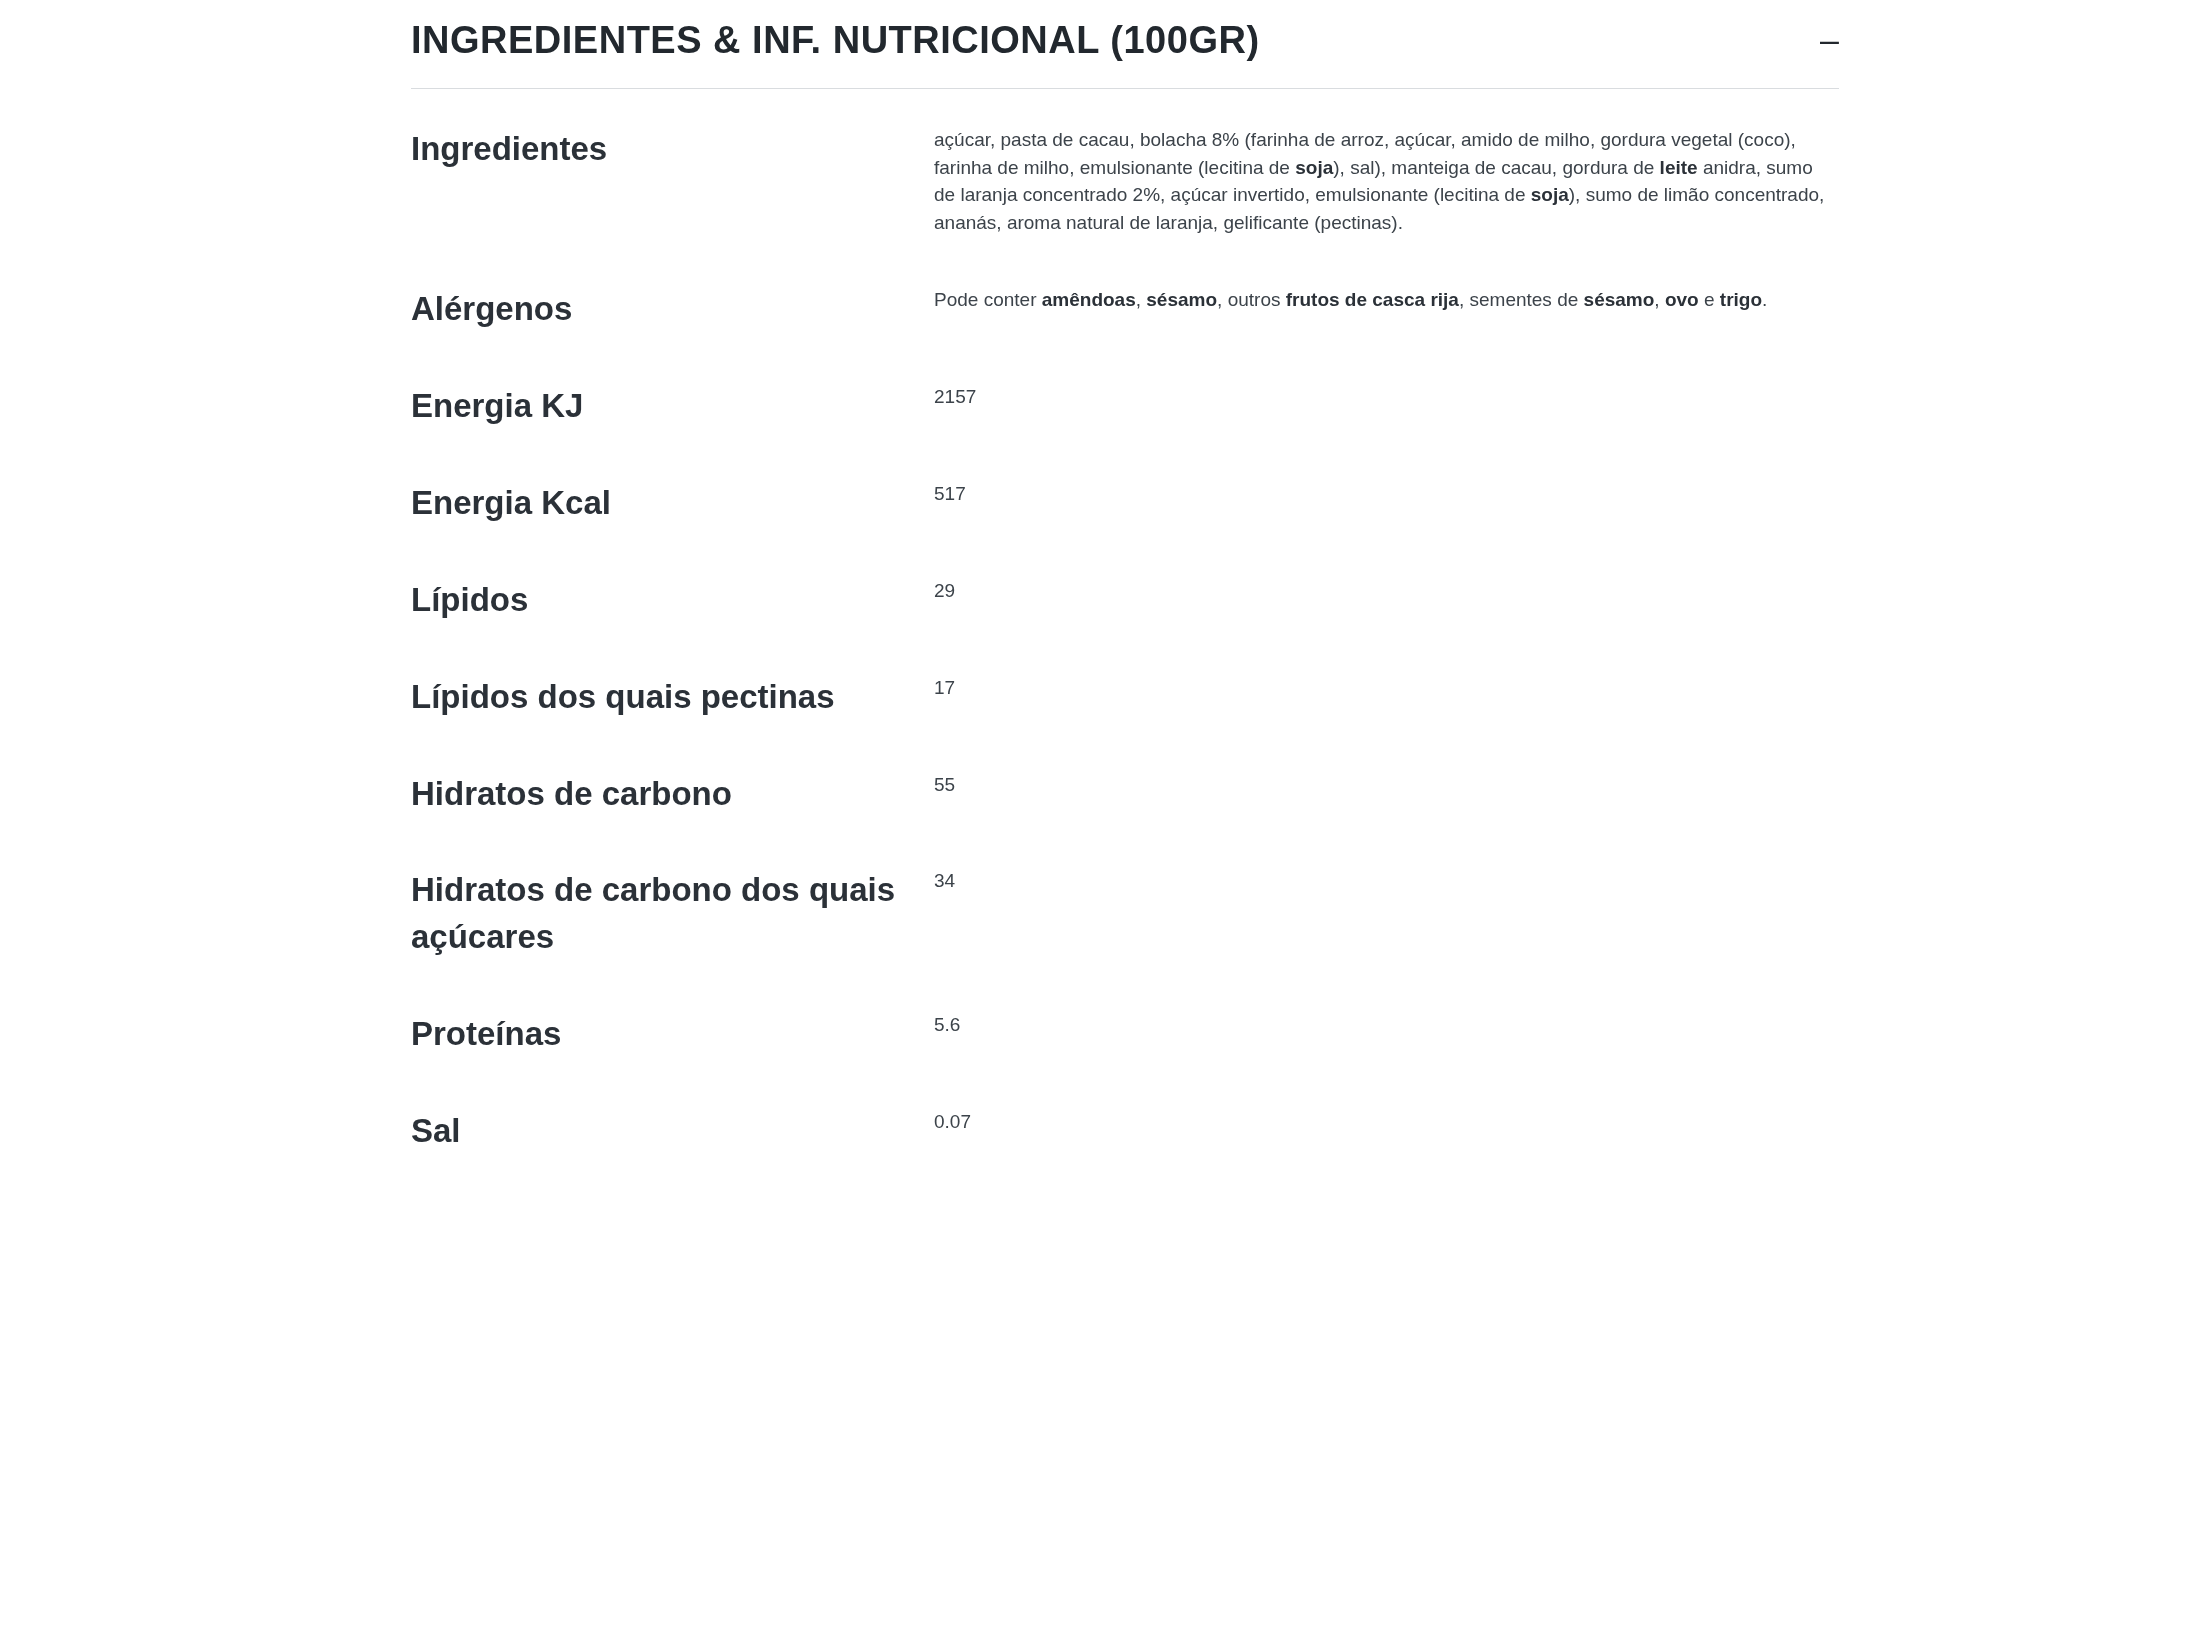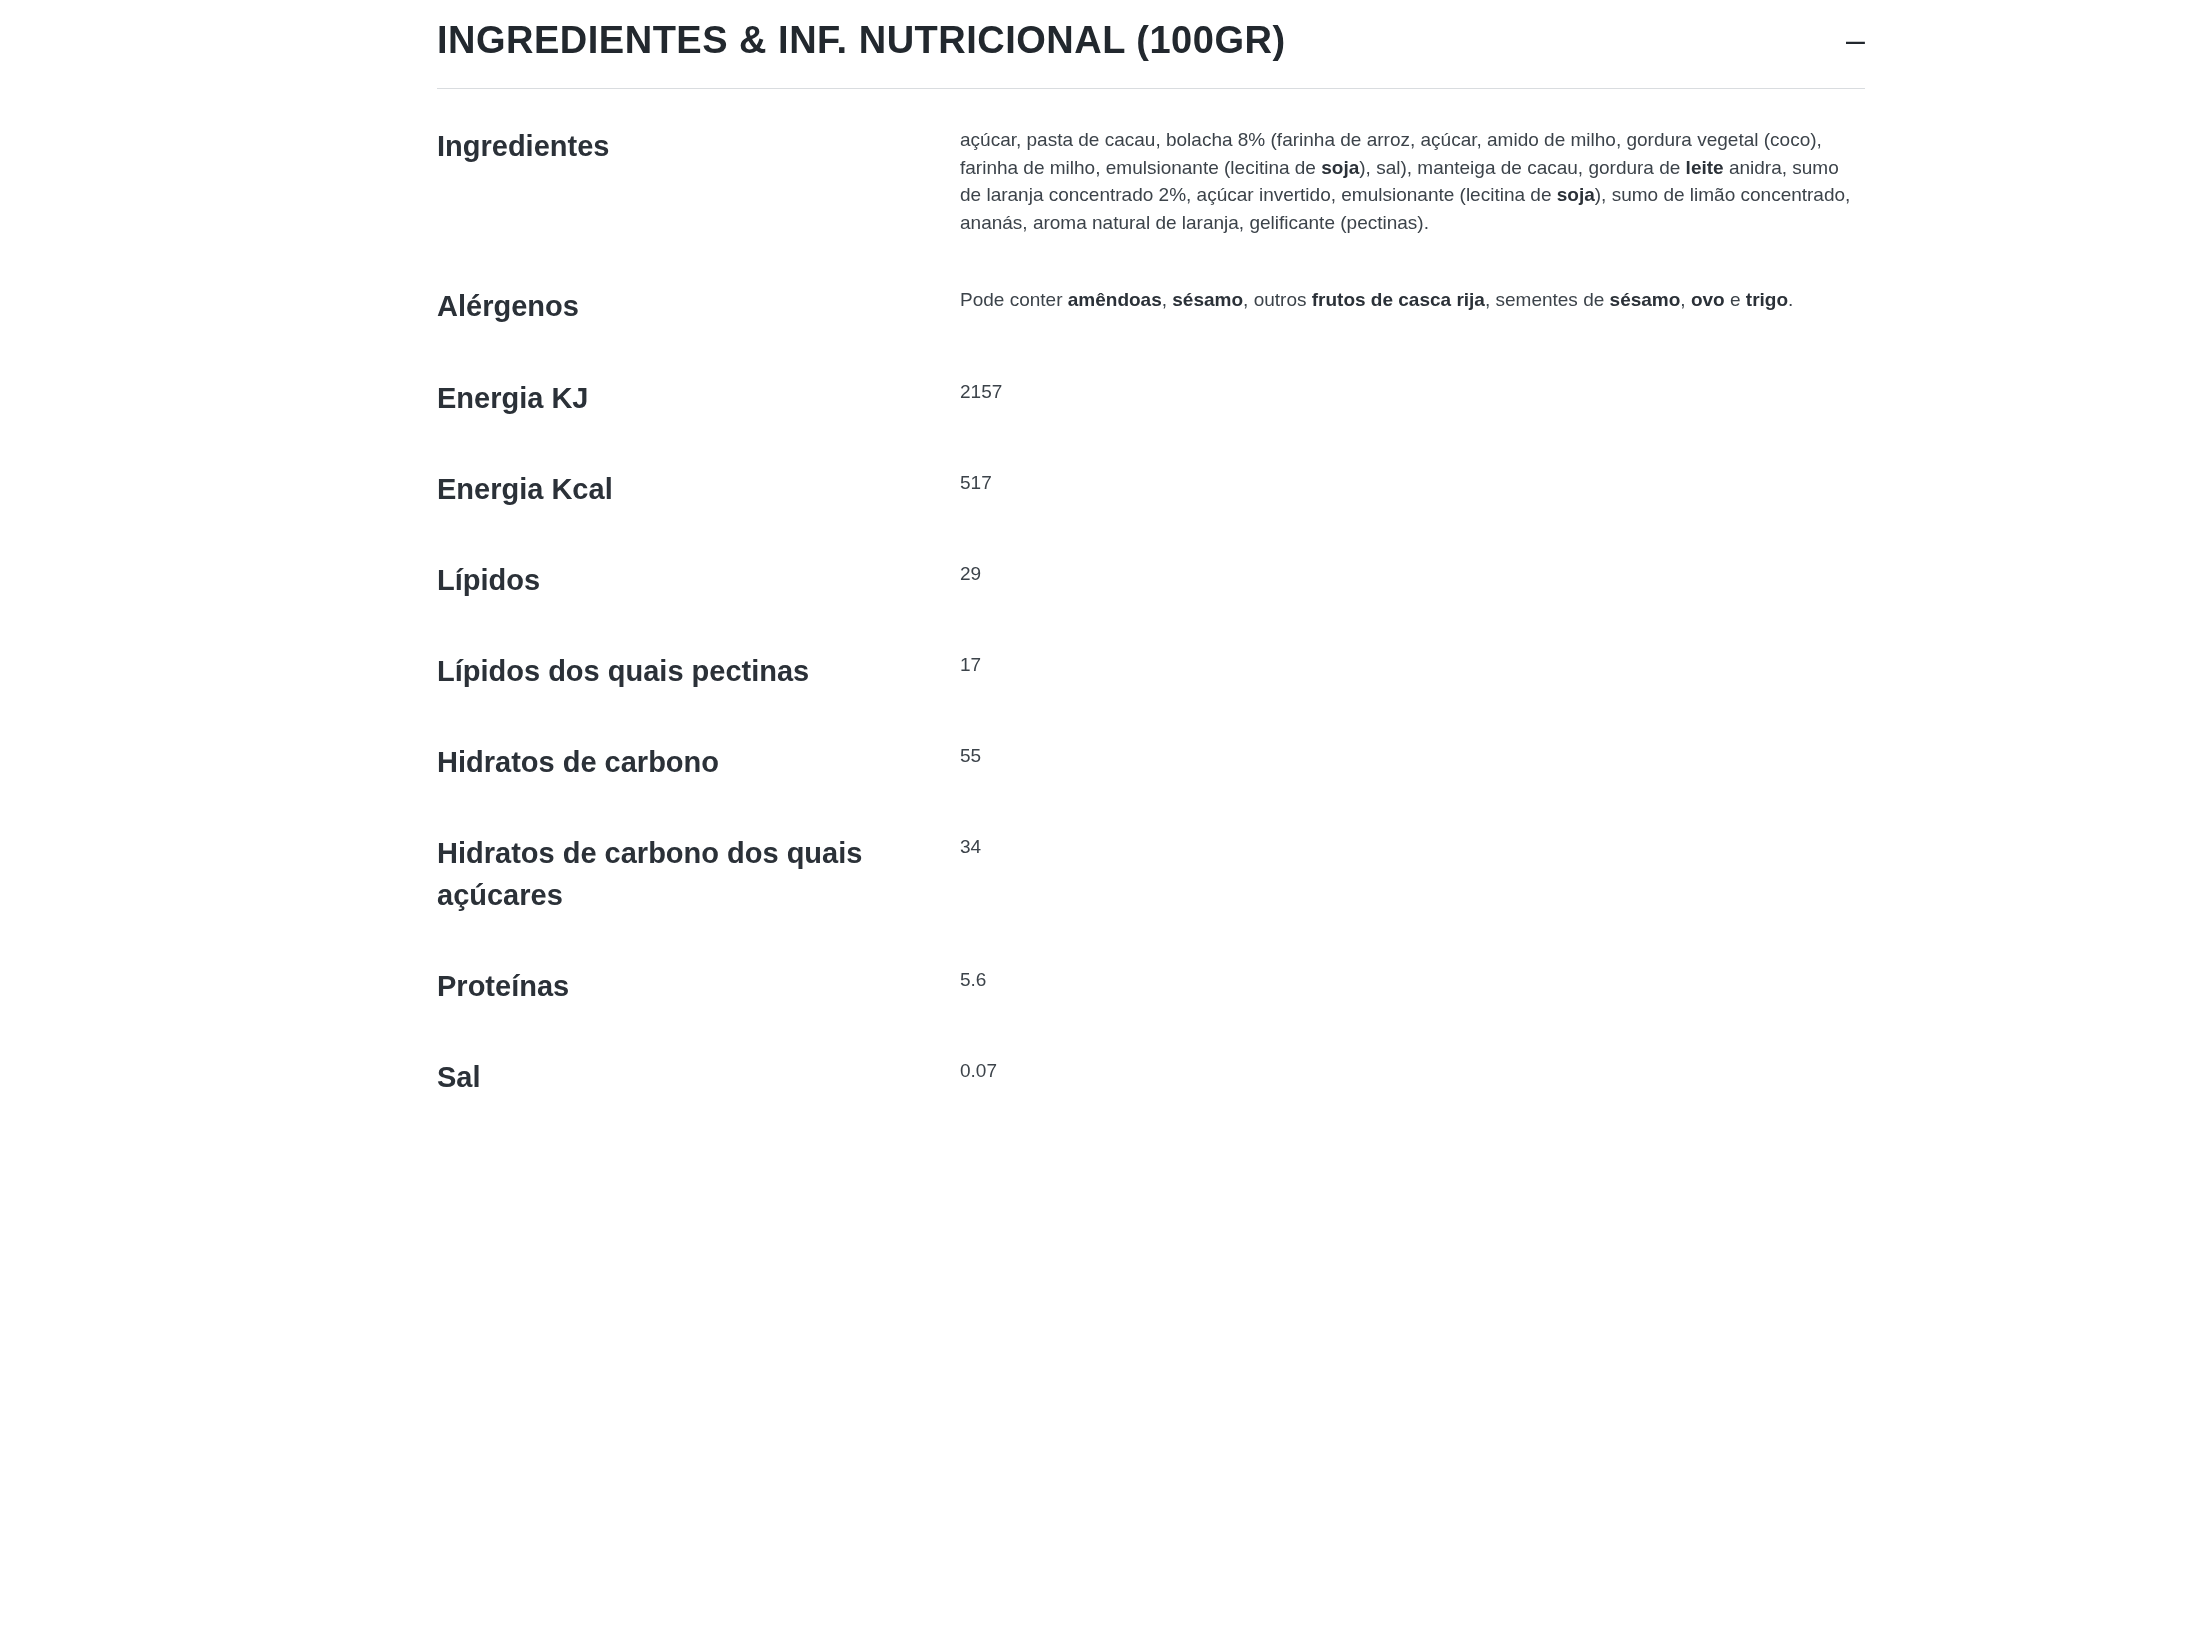--- a/index.html
+++ b/index.html
@@ -14,21 +14,20 @@
     color: #2b3138;
     overflow: hidden;
   }
 
   .page {
     position: relative;
     width: 1764px;
     height: 1652px;
     box-sizing: border-box;
     padding: 0;
-    margin-left: 26px;
   }
 
   .section {
     position: absolute;
     left: 411px;
     top: 0;
     width: 1428px;
   }
 
   .section-header {
@@ -63,21 +62,21 @@
     margin-top: 8.6px;
   }
 
   .spec-table tr {
     vertical-align: top;
   }
 
   .spec-table th {
     text-align: left;
     width: 497px;
-    font-size: 29px;
+    font-size: 33px;
     line-height: 1.42;
     font-weight: bold;
     color: #2b3138;
     padding: 25px 26px 25px 0;
   }
 
   .spec-table td {
     font-size: 19px;
     line-height: 1.45;
     font-weight: normal;

